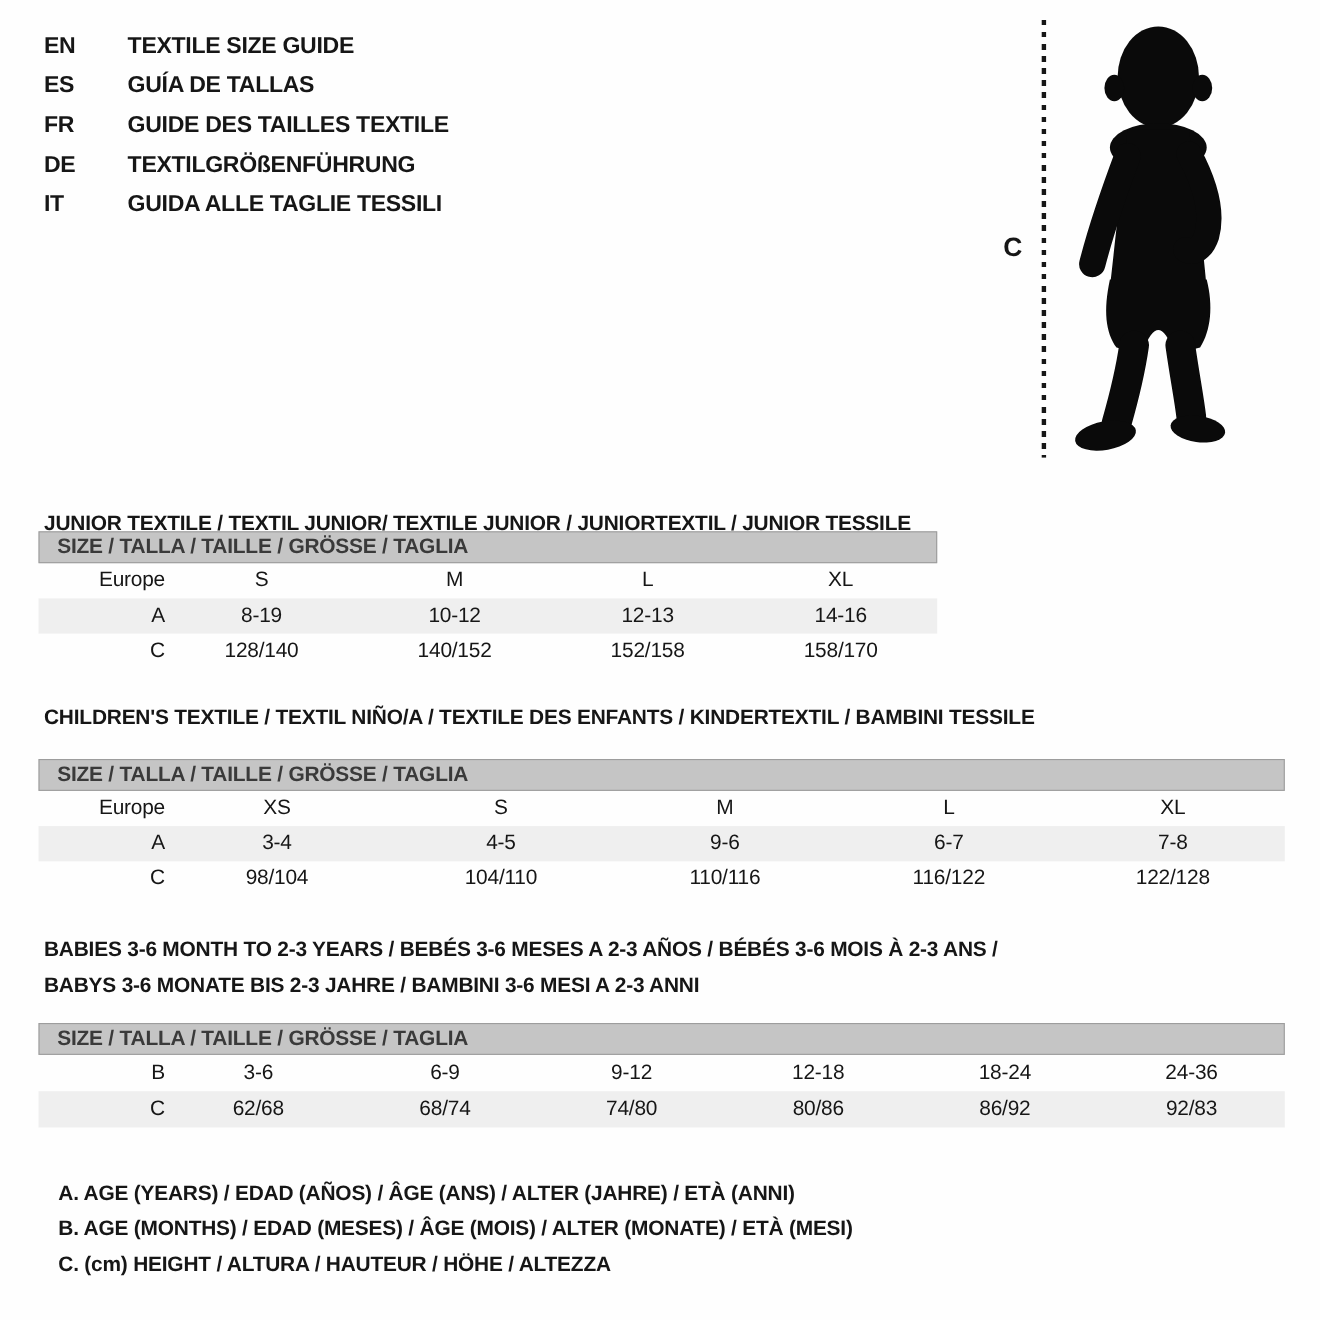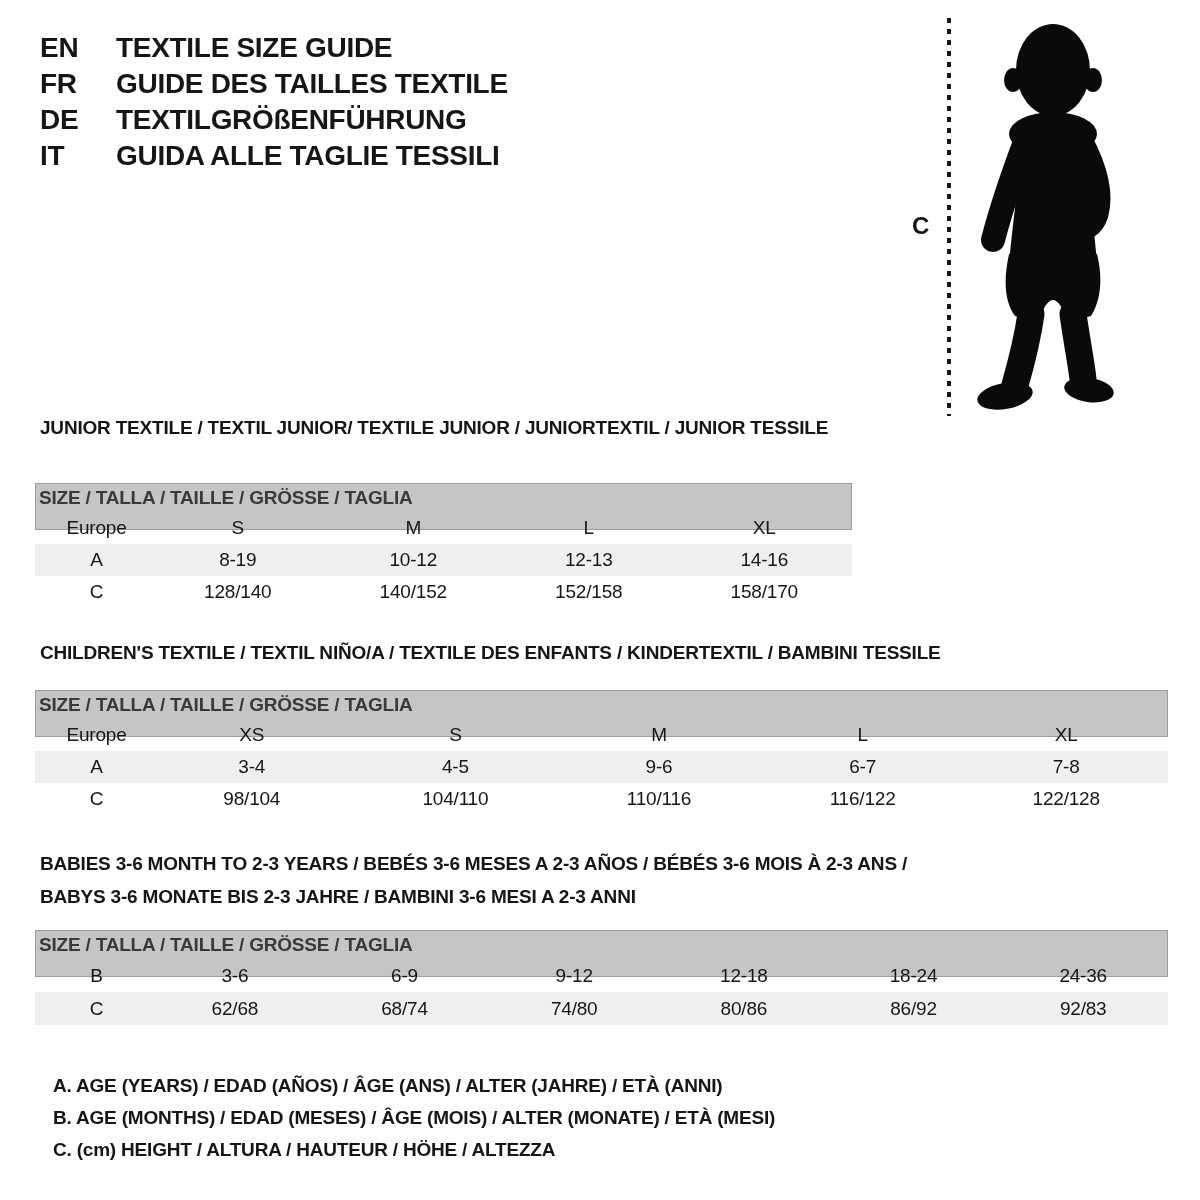--- a/index.html
+++ b/index.html
@@ -25,23 +25,23 @@
 
   
   .lang-block {
     position: absolute;
     left: 40px;
     top: 30px;
   }
   .lang-row {
     display: flex;
     height: 36px;
-    align-items: center;
-    font-weight: 700;
-    font-size: 28px;
+    align-items: flex-start;
+    font-weight: 700;
+    font-size: 21px;
     letter-spacing: -0.3px;
     white-space: nowrap;
   }
   .lang-code { width: 76px; }
 
   
   .measure-label {
     position: absolute;
     left: 912px;
     top: 212px;
@@ -69,37 +69,37 @@
   .section-title {
     position: absolute;
     left: 40px;
     font-weight: 700;
     font-size: 19px;
     letter-spacing: -0.2px;
     line-height: 33px;
     white-space: nowrap;
   }
   #babies-title { white-space: normal; max-width: 920px; }
-  #junior-title   { top: 411px; }
+  #junior-title   { top: 460px; }
   #children-title { top: 636px; }
   #babies-title   { top: 847px; }
 
   
   .size-bar {
     position: absolute;
     left: 35px;
-    height: 47px;
+    height: 29px;
     line-height: 27px;
     background: var(--bar-fill);
     border: 1px solid var(--bar-border);
     font-weight: 700;
     font-size: 19px;
     letter-spacing: -0.2px;
     color: #3a3a3a;
-    padding-left: 3px;
+    padding-left: 16px;
     white-space: nowrap;
     overflow: hidden;
   }
   #junior-sizebar   { top: 483px; width: 817px; }
   #children-sizebar { top: 690px; width: 1133px; }
   #babies-sizebar   { top: 930px; width: 1133px; }
 
   
   .size-table { position: absolute; left: 35px; }
   #junior-table   { top: 512px; width: 817px; }
@@ -110,21 +110,21 @@
     height: 32px;
     align-items: center;
     font-size: 19px;
     letter-spacing: -0.2px;
   }
   #babies-table .trow { height: 33px; }
   .trow.shaded { background: var(--row-shade); }
   .tcell { flex: 1; text-align: center; white-space: nowrap; }
   .tcell.label {
     flex: 0 0 115px;
-    text-align: center;
+    text-align: right;
     padding-left: 8px;
   }
 
   
   .legend { position: absolute; left: 40px; top: 1070px; margin-left: 13px; }
   .legend-line {
     font-weight: 700;
     font-size: 19px;
     letter-spacing: -0.2px;
     line-height: 32px;
@@ -133,20 +133,24 @@
 </style>
 </head>
 <body style="--ink: #161616; --bar-fill: #c5c5c5; --bar-border: #9d9d9d; --row-shade: #efefef; --paper: #fefefe;">
 
 <div class="canvas">
 
   <header class="lang-block">
     <div class="lang-row">
       <span class="lang-code">EN</span>
       <span class="lang-label">TEXTILE SIZE GUIDE</span>
+    </div>
+    <div class="lang-row">
+      <span class="lang-code">ES</span>
+      <span class="lang-label">GUÍA DE TALLAS</span>
     </div>
     <div class="lang-row">
       <span class="lang-code">FR</span>
       <span class="lang-label">GUIDE DES TAILLES TEXTILE</span>
     </div>
     <div class="lang-row">
       <span class="lang-code">DE</span>
       <span class="lang-label">TEXTILGRÖßENFÜHRUNG</span>
     </div>
     <div class="lang-row">

